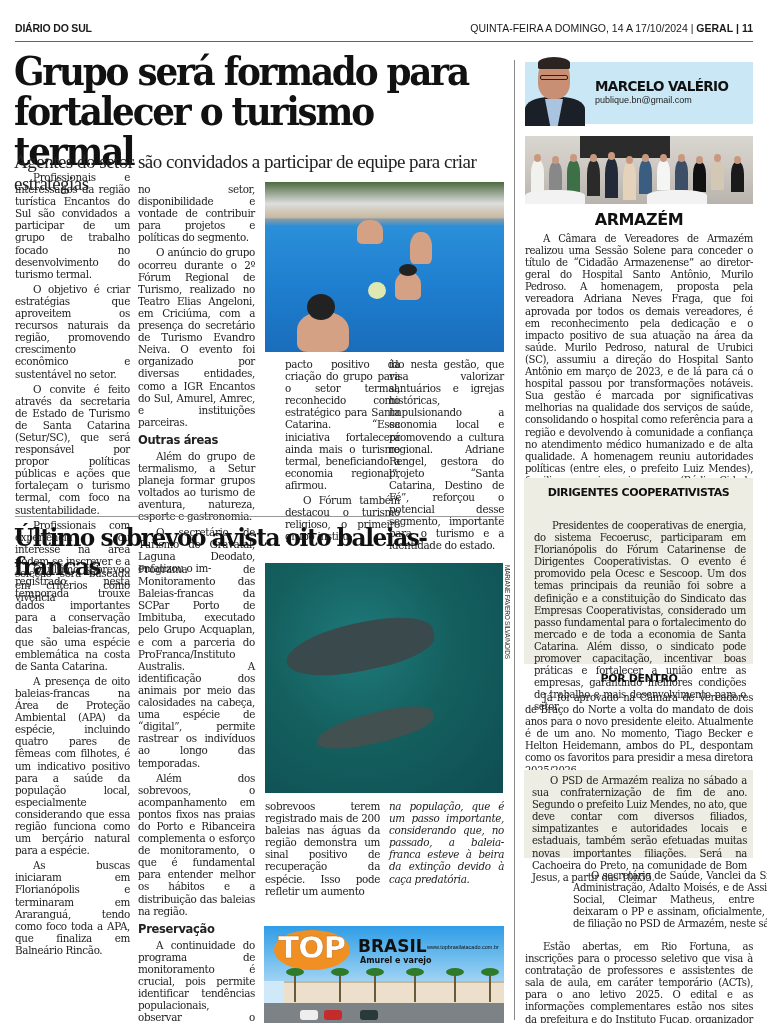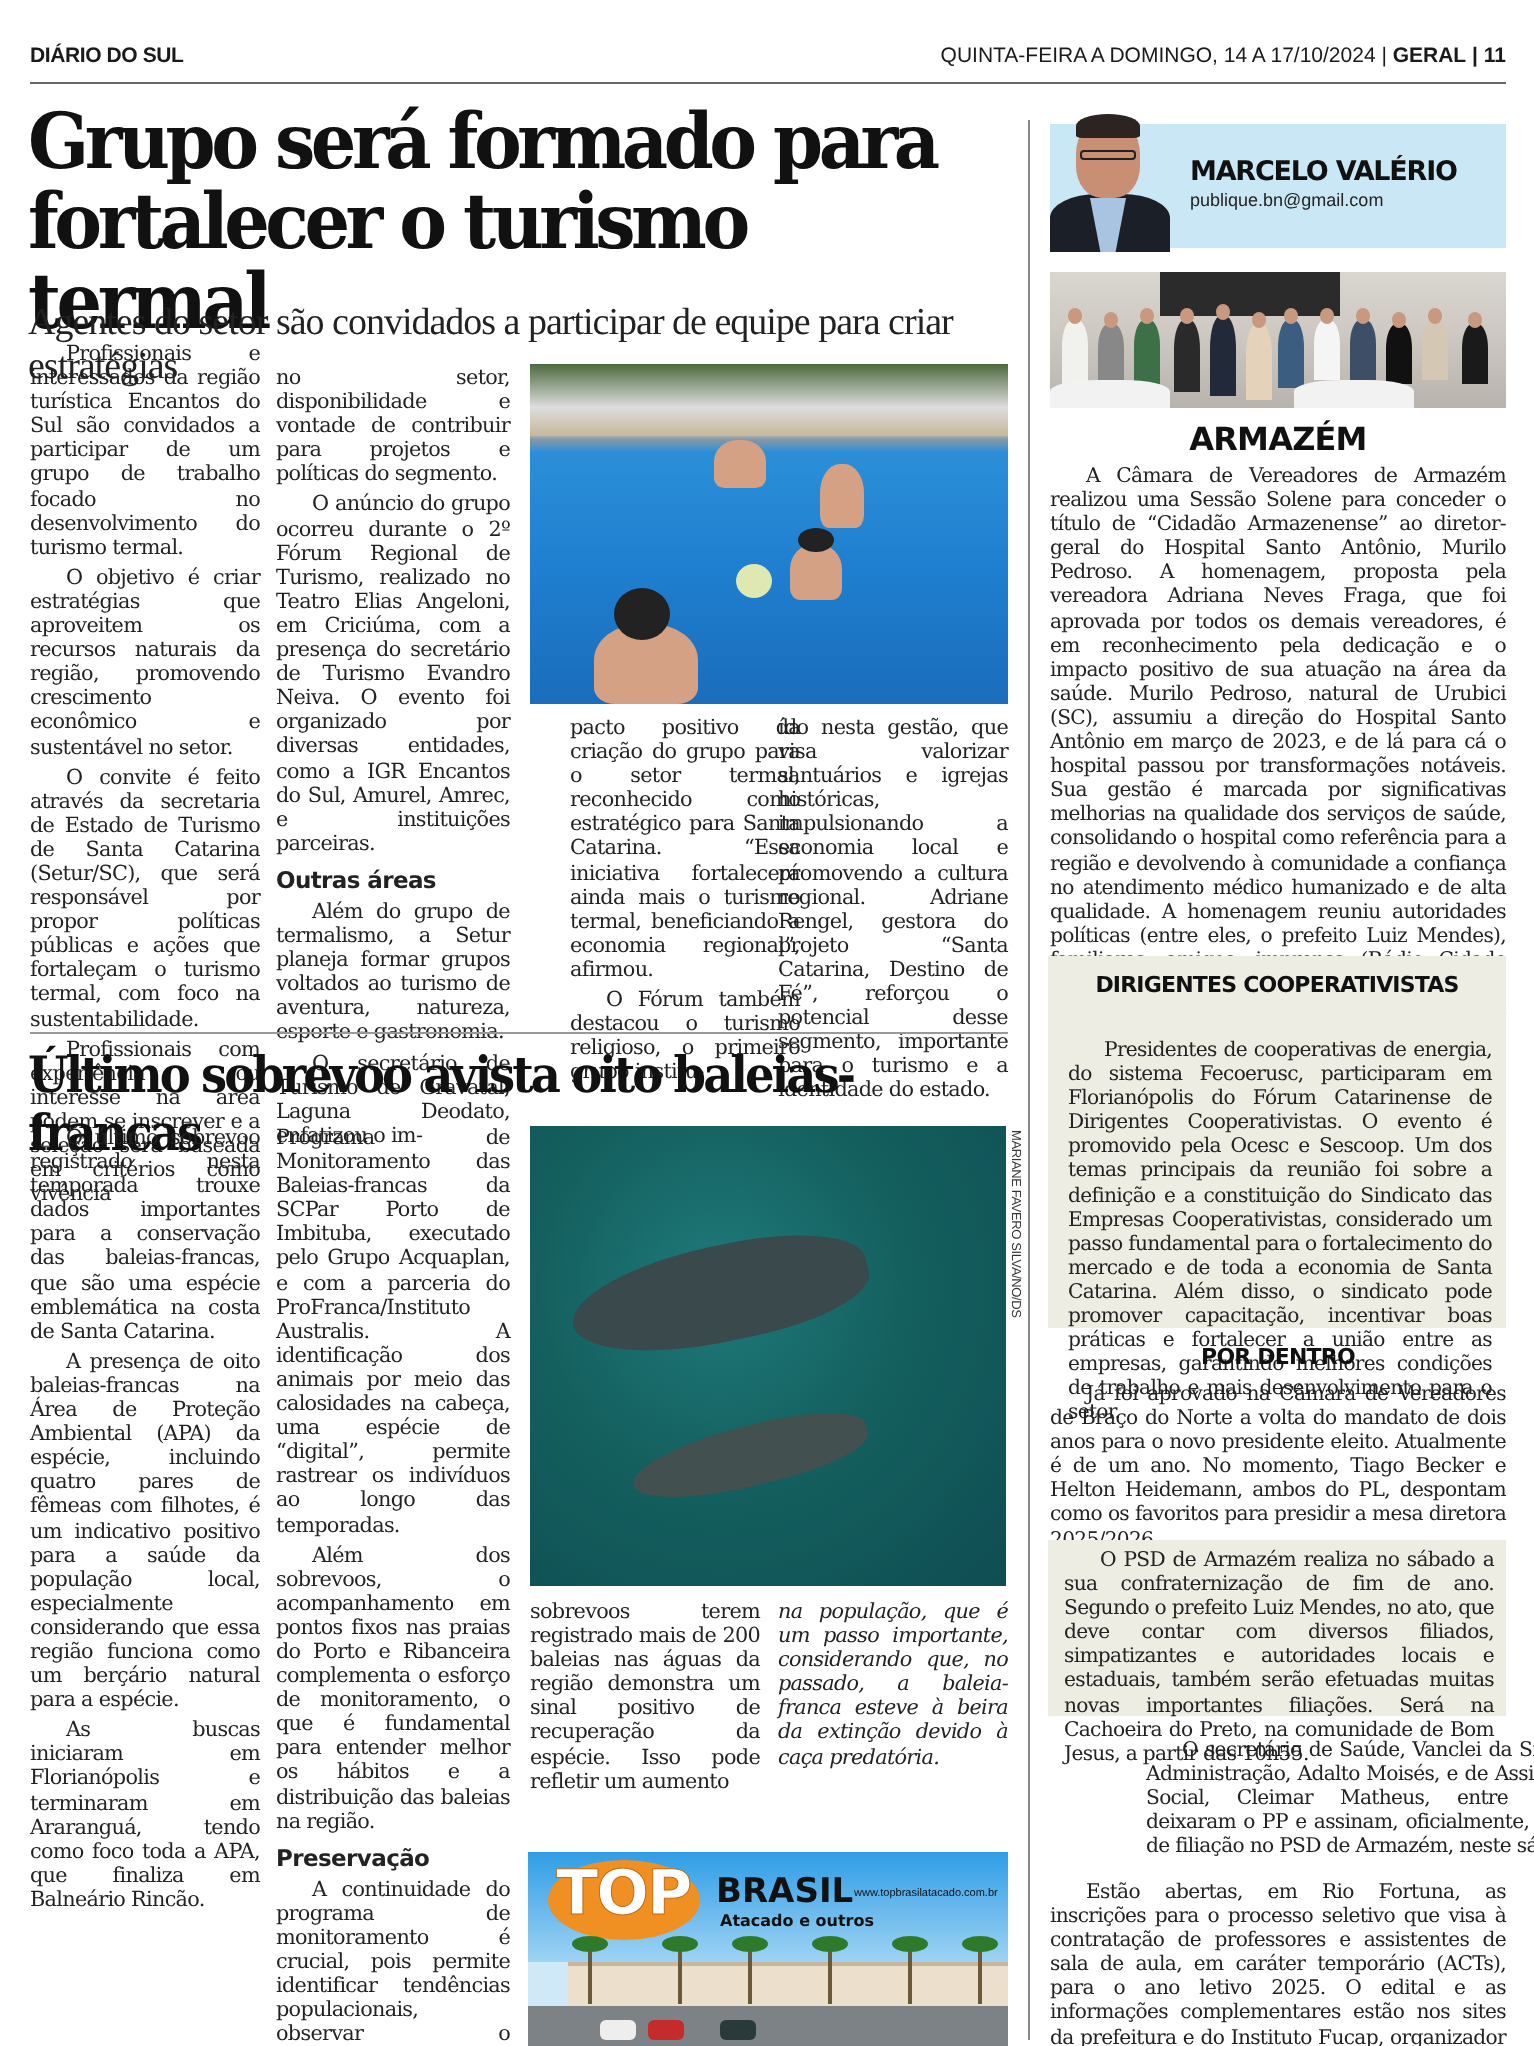--- a/index.html
+++ b/index.html
@@ -163,21 +163,21 @@
 <div class="col" style="left:389px; top:800px; width:115px;font-style:italic;">
   <p style="text-indent:0">na população, que é um passo importante, considerando que, no passado, a baleia-franca esteve à beira da extinção devido à caça predatória.</p>
 </div>
 
 <div class="ad">
   <div class="sky"></div>
   <div class="oval"></div>
   <div class="top">TOP</div>
   <div class="brasil">BRASIL</div>
   <div class="url">www.topbrasilatacado.com.br</div>
-  <div class="tag">Atacado e outros</div>
+  <div class="tag">Amurel e varejo</div>
   <div class="bldg"></div>
   <div class="palm" style="left:30px;"></div>
   <div class="palm" style="left:75px;"></div>
   <div class="palm" style="left:110px;"></div>
   <div class="palm" style="left:150px;"></div>
   <div class="palm" style="left:190px;"></div>
   <div class="palm" style="left:225px;"></div>
   <div class="lot"></div>
   <div class="car" style="left:36px; background:#eeeeee;"></div>
   <div class="car" style="left:60px; background:#c62b2b;"></div>

